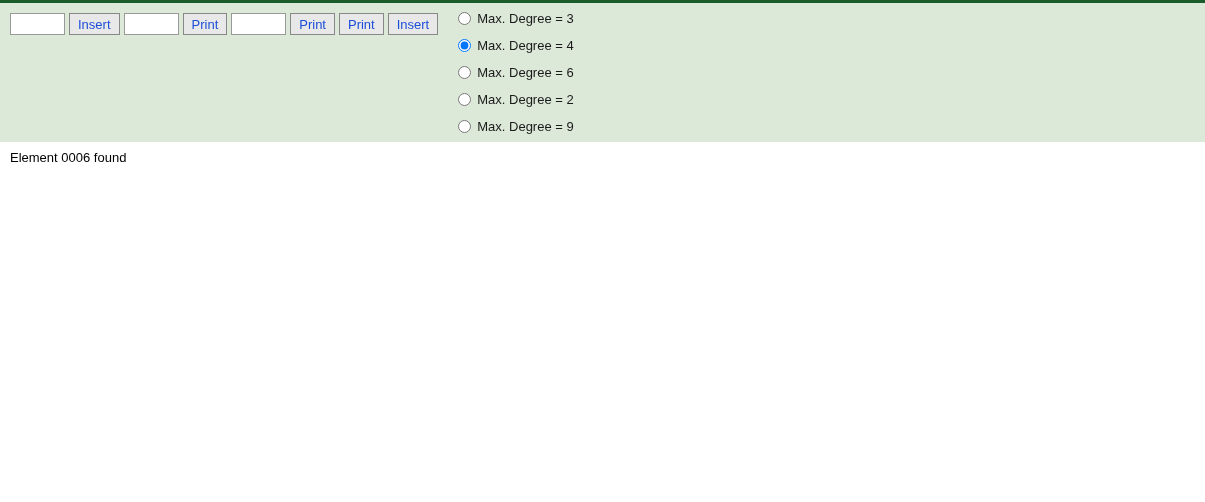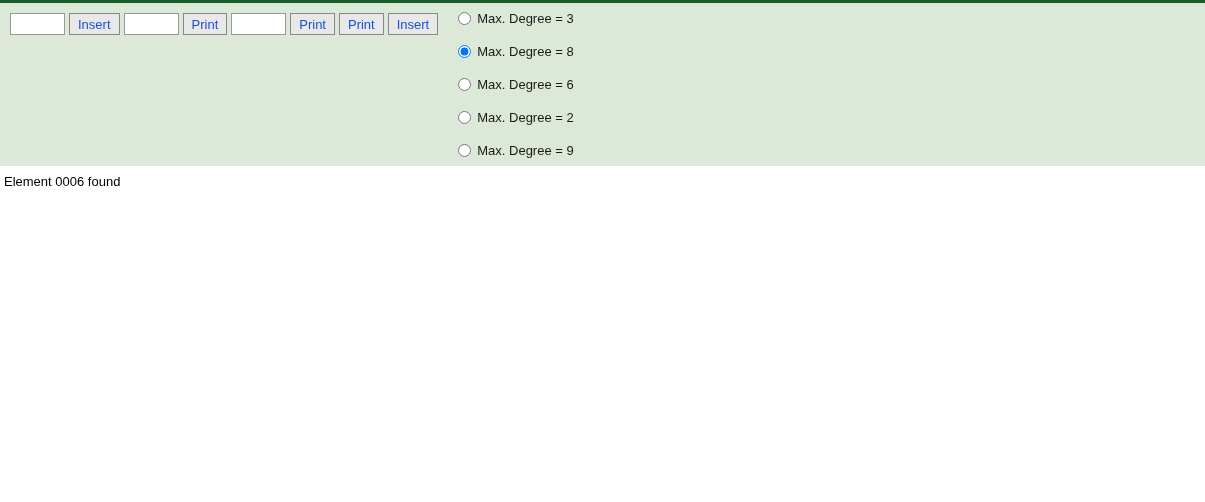--- a/index.html
+++ b/index.html
@@ -49,40 +49,40 @@
       border: 1px solid #888;
       background: #e8e8e8;
       cursor: pointer;
       color: #1d4ed8;
       font-weight: normal;
     }
 
     #controls-right {
       display: flex;
       flex-direction: column;
-      gap: 18px;
+      gap: 12px;
       margin-left: 20px;
     }
 
     .radio-option {
       display: flex;
       align-items: center;
       gap: 6px;
       font-size: 13px;
       color: #1a1a1a;
       cursor: pointer;
     }
 
     .radio-option input[type="radio"] {
       margin: 0;
       cursor: pointer;
     }
 
     #status-bar {
-      padding: 8px 4px;
+      padding: 8px 10px;
       font-size: 13px;
       color: #000;
     }
   </style>
 </head>
 <body>
 
 <div id="toolbar">
   <div id="controls-left">
     <input type="text" id="insert-input" value="" style="">
@@ -96,21 +96,21 @@
   </div>
 
   <div id="controls-right">
 
   <label class="radio-option">
         <input type="radio" name="max-degree" value="3" style="">
         <span>Max. Degree = 3</span>
       </label>
       <label class="radio-option">
         <input type="radio" name="max-degree" value="4" checked="" style="">
-        <span>Max. Degree = 8</span>
+        <span>Max. Degree = 4</span>
       </label>
       <label class="radio-option">
         <input type="radio" name="max-degree" value="5" style="">
         <span>Max. Degree = 6</span>
       </label>
       <label class="radio-option">
         <input type="radio" name="max-degree" value="6" style="">
         <span>Max. Degree = 2</span>
       </label>
       <label class="radio-option">

